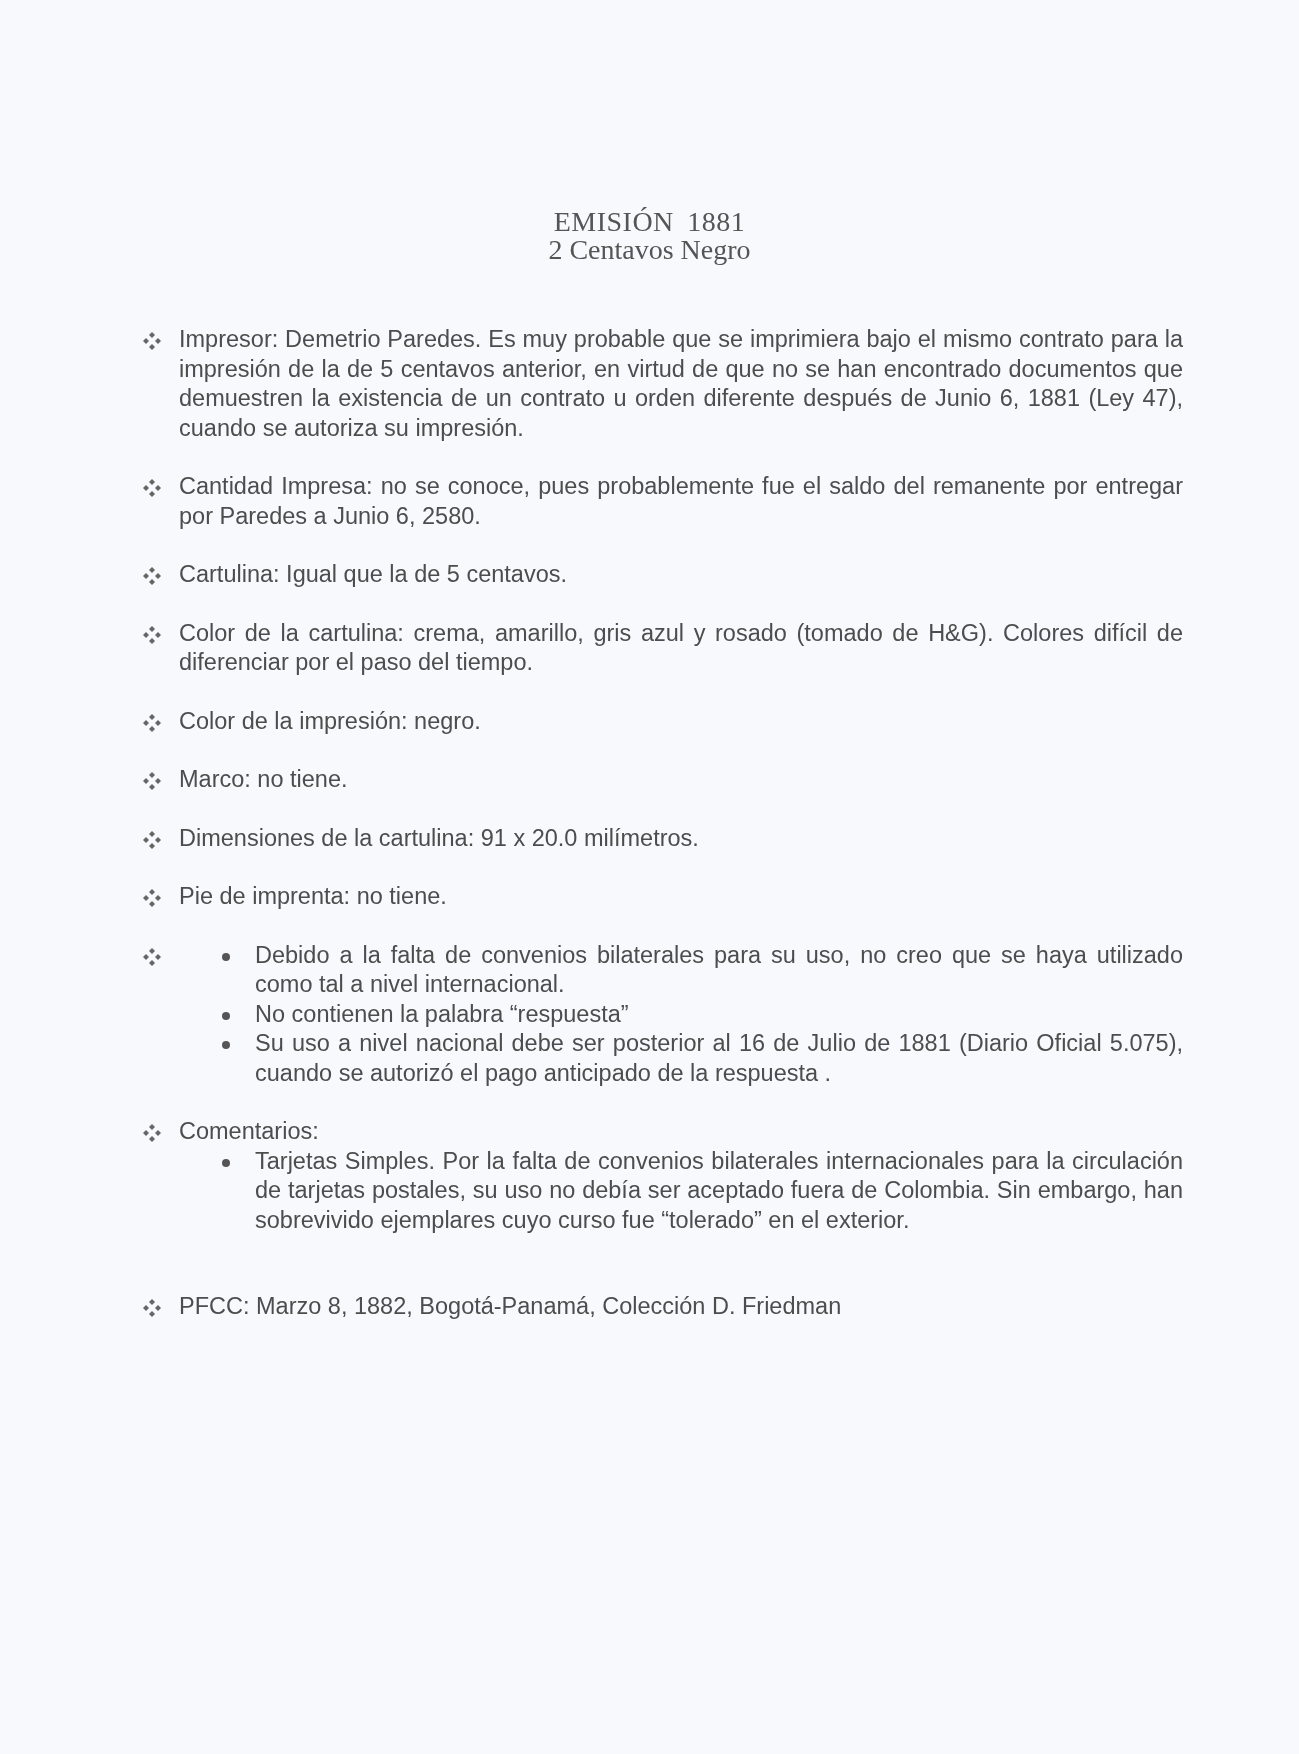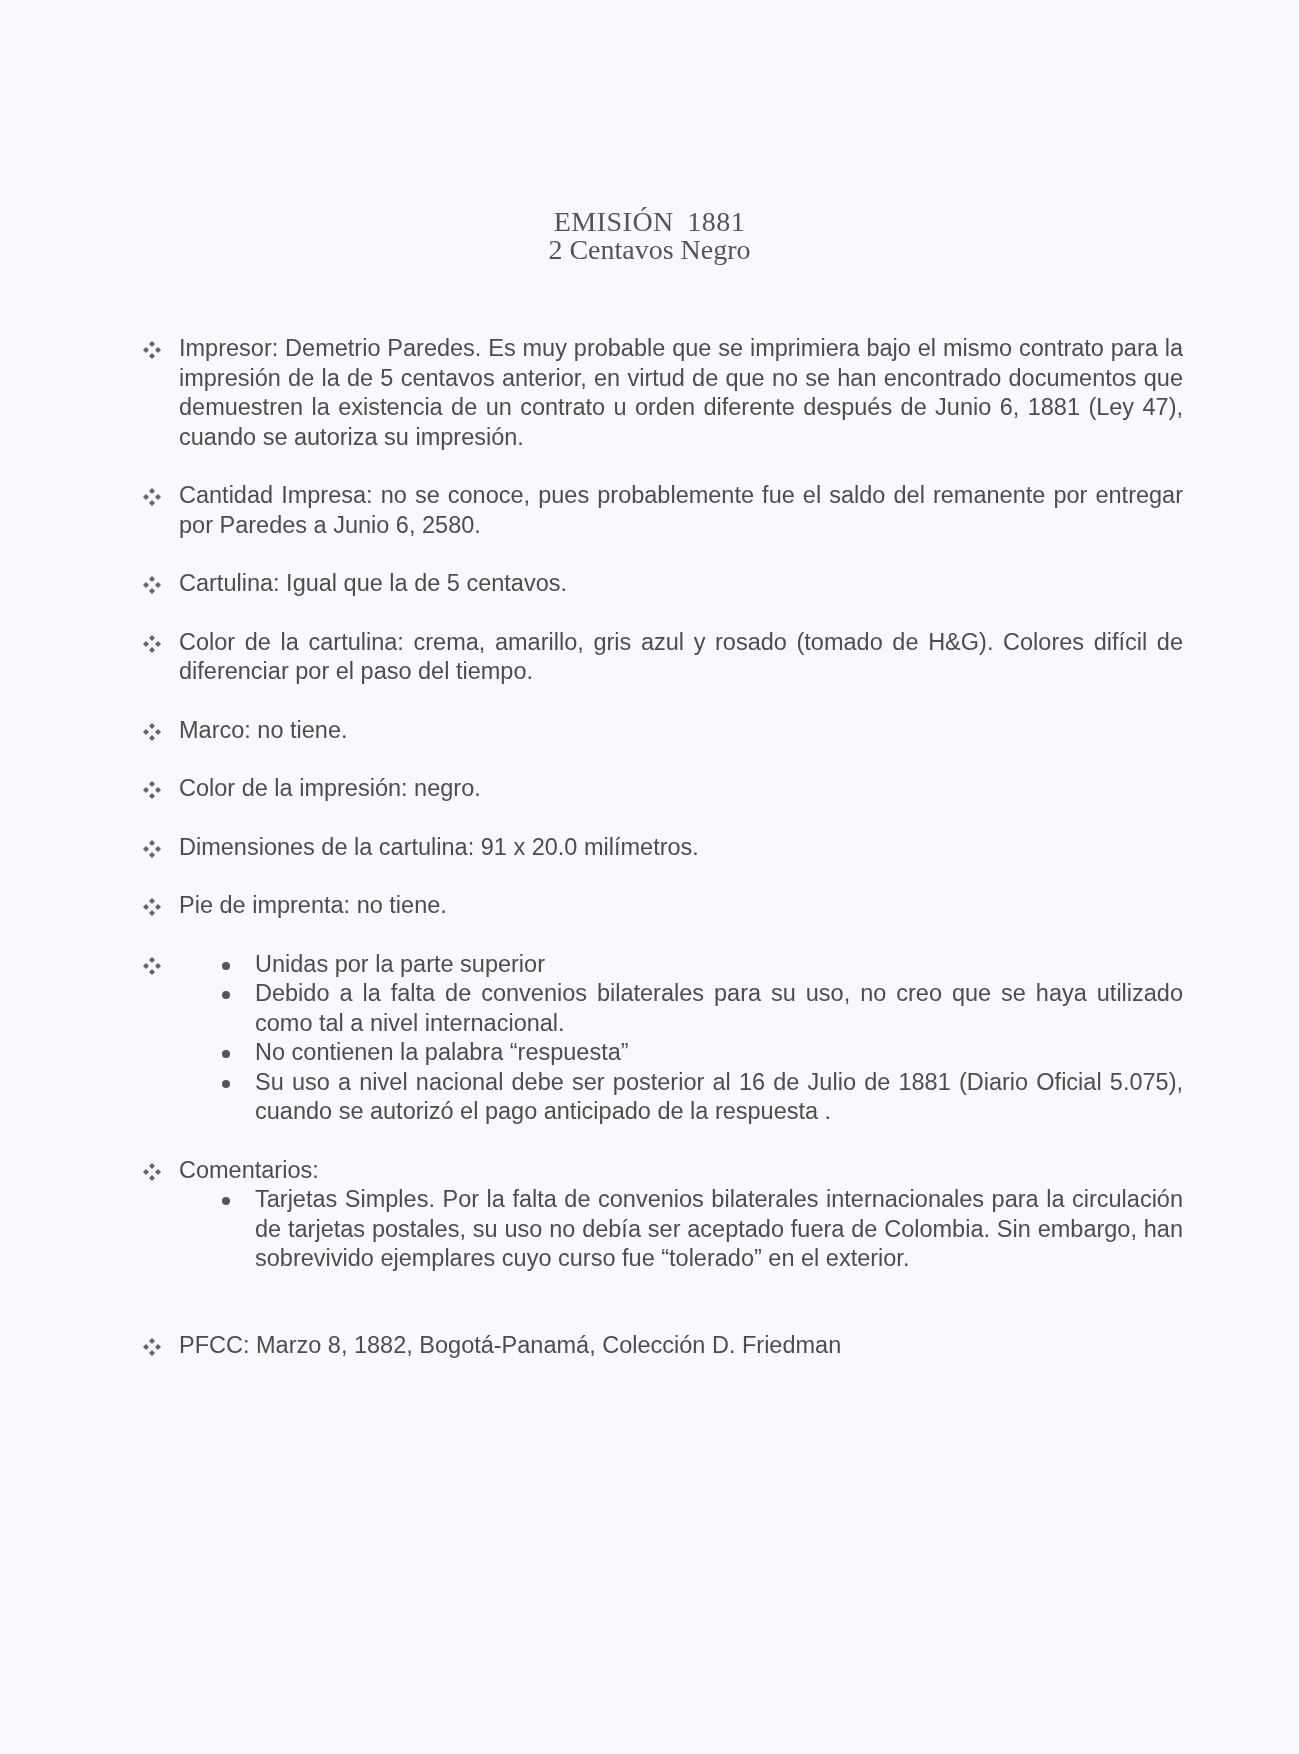--- a/index.html
+++ b/index.html
@@ -11,21 +11,21 @@
     color: #4a4a4a;
   }
   .title-block {
     position: absolute; top: 208px; left: 0; width: 1299px;
     text-align: center;
     font-family: "Liberation Serif", "DejaVu Serif", serif;
     font-size: 28px; line-height: 28px; color: #555;
   }
   .title-block .t1 { letter-spacing: 0.5px; word-spacing: 6px; }
   .content {
-    position: absolute; left: 143px; top: 334px; width: 1040px;
+    position: absolute; left: 143px; top: 325px; width: 1040px;
     font-family: "Liberation Sans", "DejaVu Sans", sans-serif;
     font-size: 23.5px; line-height: 29.5px; color: #4d4d4d;
   }
   .item { position: relative; padding-left: 36px; margin-bottom: 29px; }
   .item.tight { margin-bottom: 0; }
   .diamond {
     position: absolute; left: 0; top: 7px; width: 18px; height: 18px;
   }
   .diamond svg { display: block; }
   .txt { text-align: justify; text-align-last: left; }
@@ -97,44 +97,44 @@
 
   <div class="item">
     <span class="diamond">
         <svg width="18" height="18" viewBox="0 0 18 18">
           <polygon points="9,0 12,3 9,6 6,3" fill="#666"></polygon>
           <polygon points="9,12 12,15 9,18 6,15" fill="#666"></polygon>
           <polygon points="0,9 3,6 6,9 3,12" fill="#666"></polygon>
           <polygon points="12,9 15,6 18,9 15,12" fill="#666"></polygon>
         </svg>
       </span>
+    <div class="txt">Color de la impresión: negro.</div>
+  </div>
+
+  <div class="item">
+    <span class="diamond">
+        <svg width="18" height="18" viewBox="0 0 18 18">
+          <polygon points="9,0 12,3 9,6 6,3" fill="#666"></polygon>
+          <polygon points="9,12 12,15 9,18 6,15" fill="#666"></polygon>
+          <polygon points="0,9 3,6 6,9 3,12" fill="#666"></polygon>
+          <polygon points="12,9 15,6 18,9 15,12" fill="#666"></polygon>
+        </svg>
+      </span>
     <div class="txt">Marco: no tiene.</div>
   </div>
 
   <div class="item">
     <span class="diamond">
         <svg width="18" height="18" viewBox="0 0 18 18">
           <polygon points="9,0 12,3 9,6 6,3" fill="#666"></polygon>
           <polygon points="9,12 12,15 9,18 6,15" fill="#666"></polygon>
           <polygon points="0,9 3,6 6,9 3,12" fill="#666"></polygon>
           <polygon points="12,9 15,6 18,9 15,12" fill="#666"></polygon>
         </svg>
       </span>
-    <div class="txt">Color de la impresión: negro.</div>
-  </div>
-
-  <div class="item">
-    <span class="diamond">
-        <svg width="18" height="18" viewBox="0 0 18 18">
-          <polygon points="9,0 12,3 9,6 6,3" fill="#666"></polygon>
-          <polygon points="9,12 12,15 9,18 6,15" fill="#666"></polygon>
-          <polygon points="0,9 3,6 6,9 3,12" fill="#666"></polygon>
-          <polygon points="12,9 15,6 18,9 15,12" fill="#666"></polygon>
-        </svg>
-      </span>
     <div class="txt">Dimensiones de la cartulina: 91 x 20.0 milímetros.</div>
   </div>
 
   <div class="item">
     <span class="diamond">
         <svg width="18" height="18" viewBox="0 0 18 18">
           <polygon points="9,0 12,3 9,6 6,3" fill="#666"></polygon>
           <polygon points="9,12 12,15 9,18 6,15" fill="#666"></polygon>
           <polygon points="0,9 3,6 6,9 3,12" fill="#666"></polygon>
           <polygon points="12,9 15,6 18,9 15,12" fill="#666"></polygon>
@@ -146,24 +146,20 @@
   <div class="item">
     <span class="diamond">
         <svg width="18" height="18" viewBox="0 0 18 18">
           <polygon points="9,0 12,3 9,6 6,3" fill="#666"></polygon>
           <polygon points="9,12 12,15 9,18 6,15" fill="#666"></polygon>
           <polygon points="0,9 3,6 6,9 3,12" fill="#666"></polygon>
           <polygon points="12,9 15,6 18,9 15,12" fill="#666"></polygon>
         </svg>
       </span>
     <div class="sub">
-      <div class="sub-item">
-        <span class="dot"></span>
-        <div class="txt">Unidas por la parte superior</div>
-      </div>
       <div class="sub-item">
         <span class="dot"></span>
         <div class="txt">Debido a la falta de convenios bilaterales para su uso, no creo que se haya utilizado como tal a nivel internacional.</div>
       </div>
       <div class="sub-item">
         <span class="dot"></span>
         <div class="txt">No contienen la palabra “respuesta”</div>
       </div>
       <div class="sub-item">
         <span class="dot"></span>

